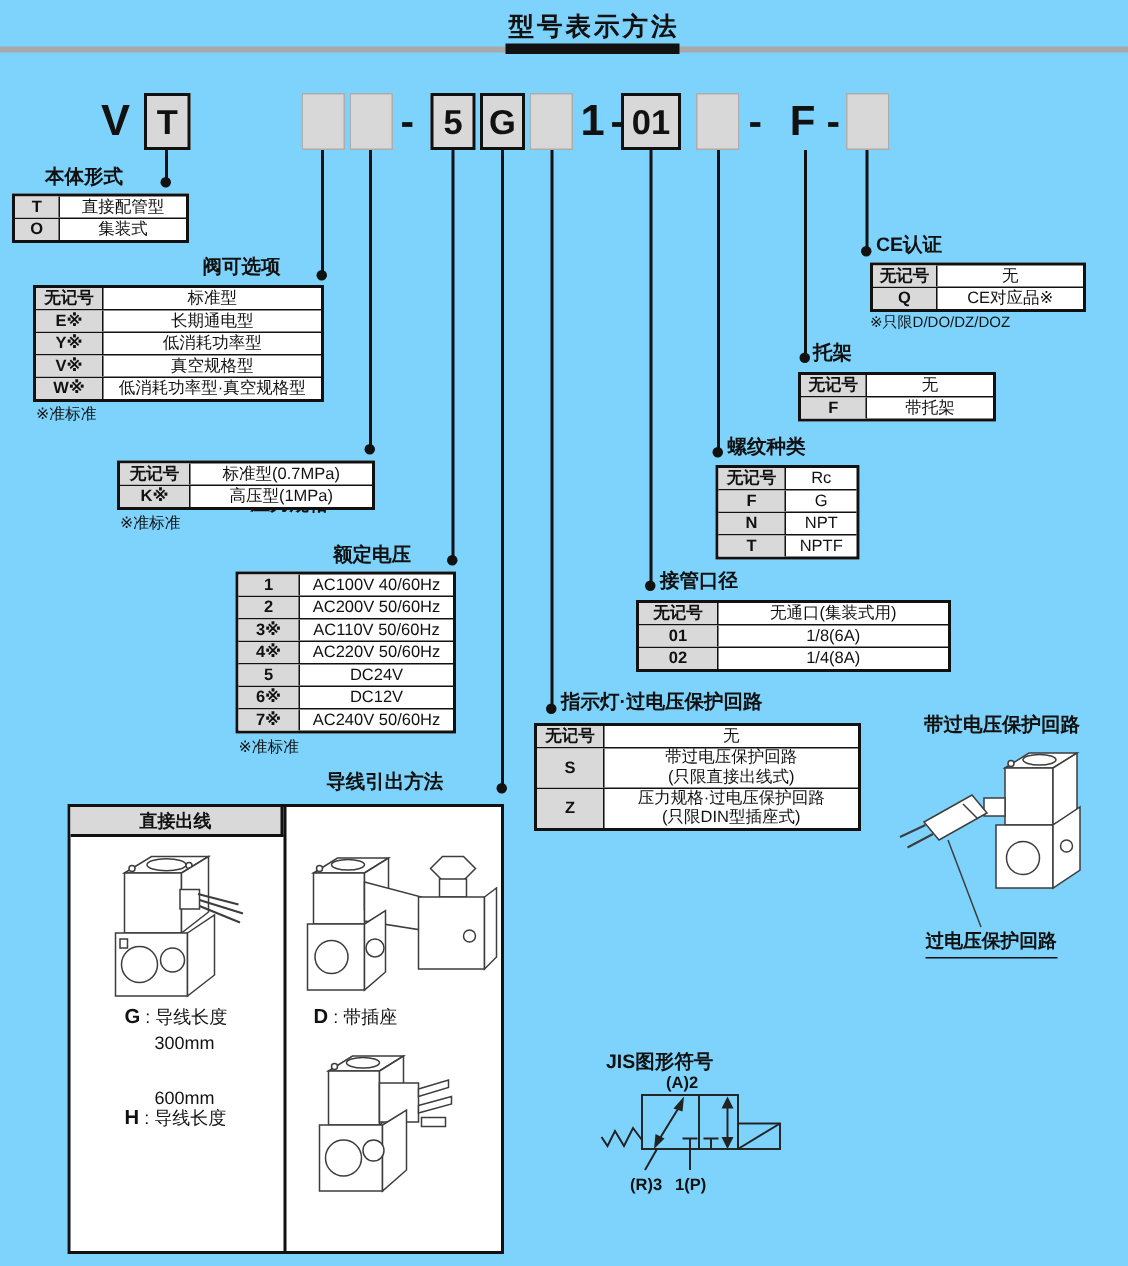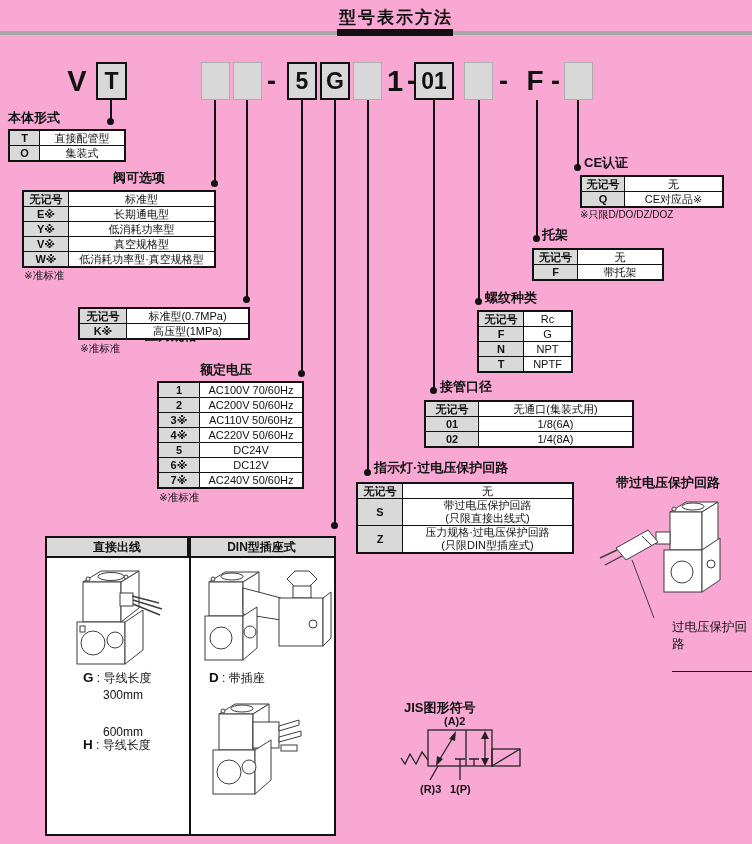--- a/index.html
+++ b/index.html
@@ -1,35 +1,35 @@
 <!DOCTYPE html>
 <html><head>
 <meta charset="utf-8">
 <style>
   html,body{margin:0;padding:0;background:#fff;}
-  .page{position:relative;width:752px;height:844px;background:#f9a8d4;overflow:hidden;
+  .page{position:relative;width:752px;height:844px;background:#7dd3fc;overflow:hidden;
         font-family:"Liberation Sans","DejaVu Sans",sans-serif;color:#111;}
   
   .title{position:absolute;top:6px;left:296px;width:200px;text-align:center;
          font-size:17px;font-weight:bold;letter-spacing:2px;}
   .rule-gray{position:absolute;top:31px;left:0;width:752px;height:4px;background:#a8a8a8;}
   .rule-black{position:absolute;top:29px;left:337px;width:116px;height:7px;background:#111;}
   
   .seg{position:absolute;top:62px;height:38px;box-sizing:border-box;display:flex;
        align-items:center;justify-content:center;font-weight:bold;}
   .seg.text{font-size:29px;}
   .seg.box{background:#d8d8d8;border:2px solid #111;font-size:23px;}
   .seg.ebox{background:#d8d8d8;border:1px solid #adadad;}
   .seg.dash{font-size:27px;}
   
   .vl{position:absolute;width:2px;background:#111;}
   .dot{position:absolute;width:7px;height:7px;background:#111;border-radius:50%;}
   
   .slabel{position:absolute;font-size:13px;font-weight:bold;white-space:nowrap;}
-  .slabel.r{text-align:left;}
+  .slabel.r{text-align:center;}
   .note{position:absolute;font-size:10.5px;white-space:nowrap;}
   
   .spec{position:absolute;border:2px solid #111;background:#fff;z-index:2;}
   .spec .tr{display:flex;border-top:1px solid #111;}
   .spec .tr:first-child{border-top:none;}
   .spec .td{display:flex;align-items:center;justify-content:center;font-size:11px;
             line-height:13px;min-height:14px;padding:0 2px;box-sizing:border-box;
             text-align:center;}
   .spec .key{width:var(--kw);background:#d9d9d9;font-weight:bold;
              border-right:1px solid #111;flex:none;}
@@ -43,22 +43,22 @@
   .lead-div{position:absolute;left:142px;top:0;width:2px;height:100%;background:#111;}
   .lw{position:absolute;font-size:12px;white-space:nowrap;}
   .lw b{font-size:13.5px;}
   .illus{position:absolute;}
   .illus path,.illus rect,.illus polygon,.illus ellipse,.illus circle,
   .illus line,.illus polyline{stroke:#3d3d3d;fill:#fff;stroke-width:1;}
   .illus .wire{fill:none;stroke-width:1.4;}
   
   .jis-label{position:absolute;left:404px;top:699px;font-size:13px;font-weight:bold;}
   .ov-head{position:absolute;left:616px;top:474px;font-size:13px;font-weight:bold;}
-  .ov-callout{position:absolute;left:672px;top:619px;font-size:12.5px;font-weight:normal;
-              border-bottom:1.5px solid #111;padding-bottom:18px;}
+  .ov-callout{position:absolute;left:617px;top:619px;font-size:12.5px;font-weight:bold;
+              border-bottom:1.5px solid #111;padding-bottom:2px;}
   .jis text{font-size:11px;font-weight:bold;fill:#111;stroke:none;
             font-family:"Liberation Sans","DejaVu Sans",sans-serif;}
   .jis rect,.jis line,.jis polyline,.jis path{stroke:#222;fill:none;stroke-width:1.3;}
   .jis .head{fill:#222;stroke:none;}
 </style>
 </head>
 <body>
 
 <div class="page">
 
@@ -101,20 +101,21 @@
   <div class="dot" style="left:475px;top:298px;"></div>
   <div class="vl" style="left:536px;top:100px;height:139px;"></div>
   <div class="dot" style="left:533px;top:235px;"></div>
   <div class="vl" style="left:577px;top:100px;height:68px;"></div>
   <div class="dot" style="left:574px;top:164px;"></div>
 
   <div class="slabel r" style="left:8px;width:96px;top:109px;">本体形式</div>
   <div class="slabel r" style="left:113px;width:96px;top:169px;">阀可选项</div>
   <div class="slabel r" style="left:145px;width:96px;top:287px;margin-top:40px;">压力规格</div>
   <div class="slabel r" style="left:200px;width:96px;top:361px;">额定电压</div>
+  <div class="slabel r" style="left:185px;width:143px;top:512px;">导线引出方法</div>
   <div class="slabel" style="left:374px;top:459px;">指示灯·过电压保护回路</div>
   <div class="slabel" style="left:440px;top:378px;">接管口径</div>
   <div class="slabel" style="left:485px;top:289px;">螺纹种类</div>
   <div class="slabel" style="left:542px;top:226px;">托架</div>
   <div class="slabel" style="left:584px;top:154px;">CE认证</div>
 
   <div class="spec" style="left:8px;top:129px;width:114px;--kw:30px;">
       <div class="tr">
         <div class="td key">T</div>
         <div class="td val">直接配管型</div>
@@ -152,21 +153,21 @@
         <div class="td val">标准型(0.7MPa)</div>
       </div>
       <div class="tr">
         <div class="td key">K※</div>
         <div class="td val">高压型(1MPa)</div>
       </div>
     </div>
   <div class="spec" style="left:157px;top:381px;width:143px;--kw:41px;">
       <div class="tr">
         <div class="td key">1</div>
-        <div class="td val">AC100V 70/60Hz</div>
+        <div class="td val">AC100V 40/60Hz</div>
       </div>
       <div class="tr">
         <div class="td key">2</div>
         <div class="td val">AC200V 50/60Hz</div>
       </div>
       <div class="tr">
         <div class="td key">3※</div>
         <div class="td val">AC110V 50/60Hz</div>
       </div>
       <div class="tr">
@@ -255,21 +256,20 @@
       </div>
     </div>
 
   <div class="note" style="left:24px;top:269px;">※准标准</div>
   <div class="note" style="left:80px;top:342px;">※准标准</div>
   <div class="note" style="left:159px;top:491px;">※准标准</div>
   <div class="note" style="left:580px;top:208px;font-size:10px;">※只限D/DO/DZ/DOZ</div>
 
   <div class="lead">
     <div class="lead-h" style="left:0;width:142px;border-right:2px solid #111;">直接出线</div>
-    <div class="lead-h" style="left:142px;width:145px;">DIN型插座式</div>
     <div class="lead-div"></div>
 
     <svg class="illus" style="left:12px;top:28px;" width="122" height="104" viewBox="0 0 122 104">
       <polygon points="24,16 42,5 80,5 62,16"></polygon>
       <ellipse cx="52" cy="10.5" rx="13" ry="4"></ellipse>
       <circle cx="29" cy="13" r="2"></circle>
         <circle cx="67" cy="11" r="2"></circle>
       <rect x="24" y="16" width="38" height="40"></rect>
       <polygon points="62,16 80,5 80,42 62,56"></polygon>
       <rect x="61" y="27" width="13" height="13"></rect>

